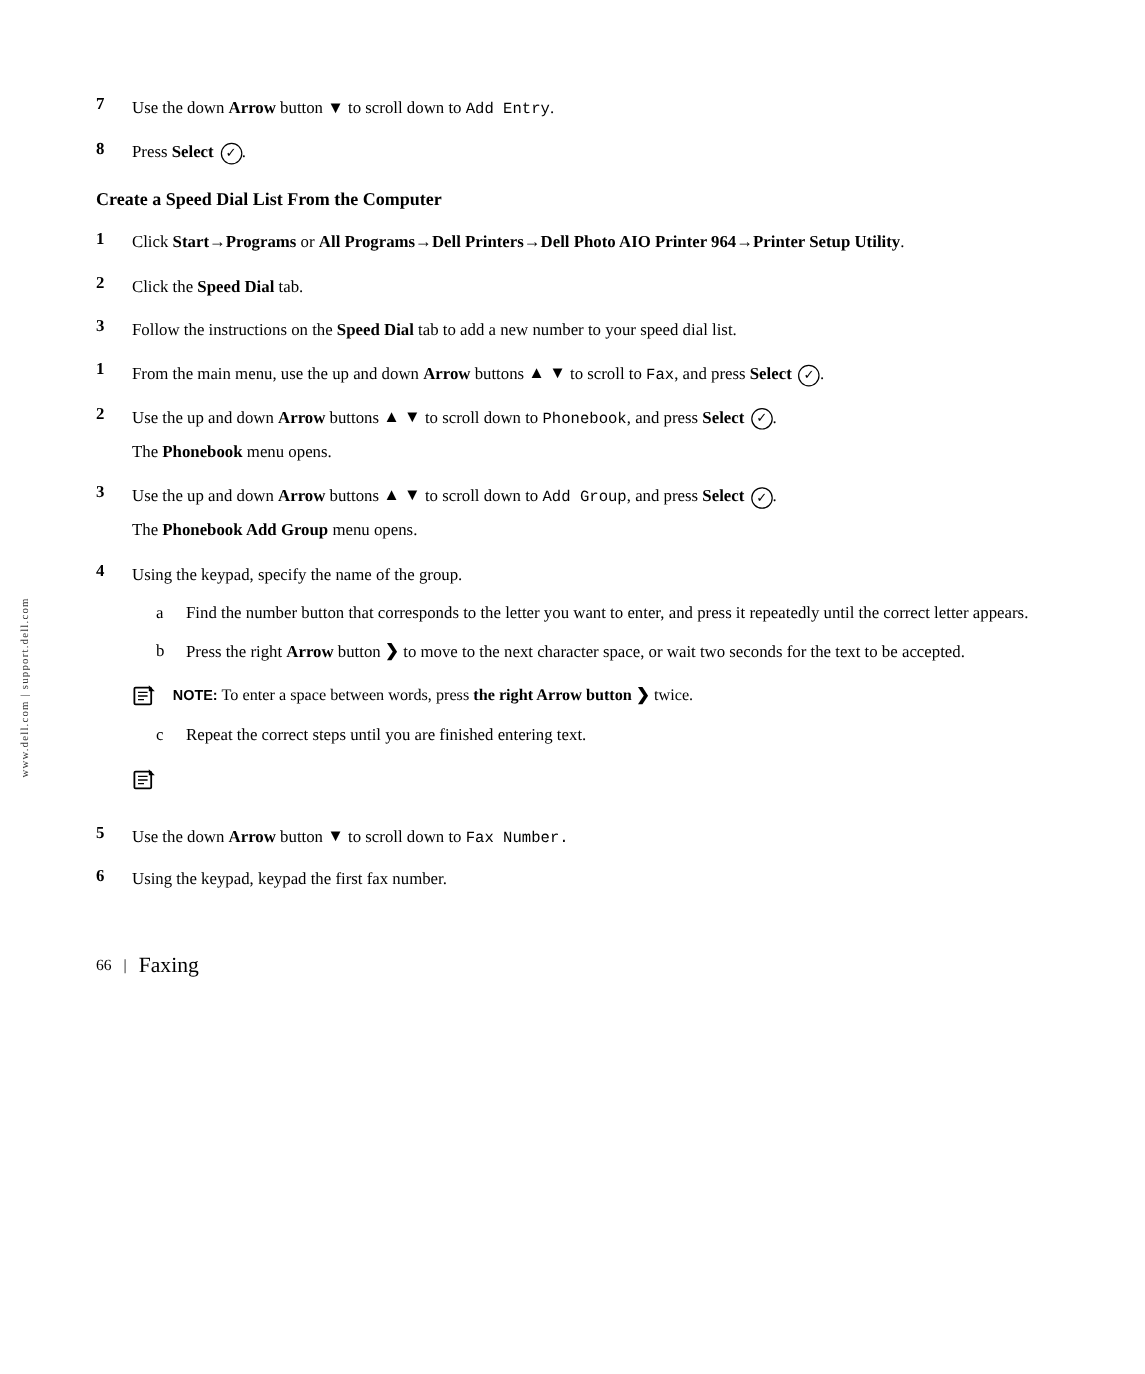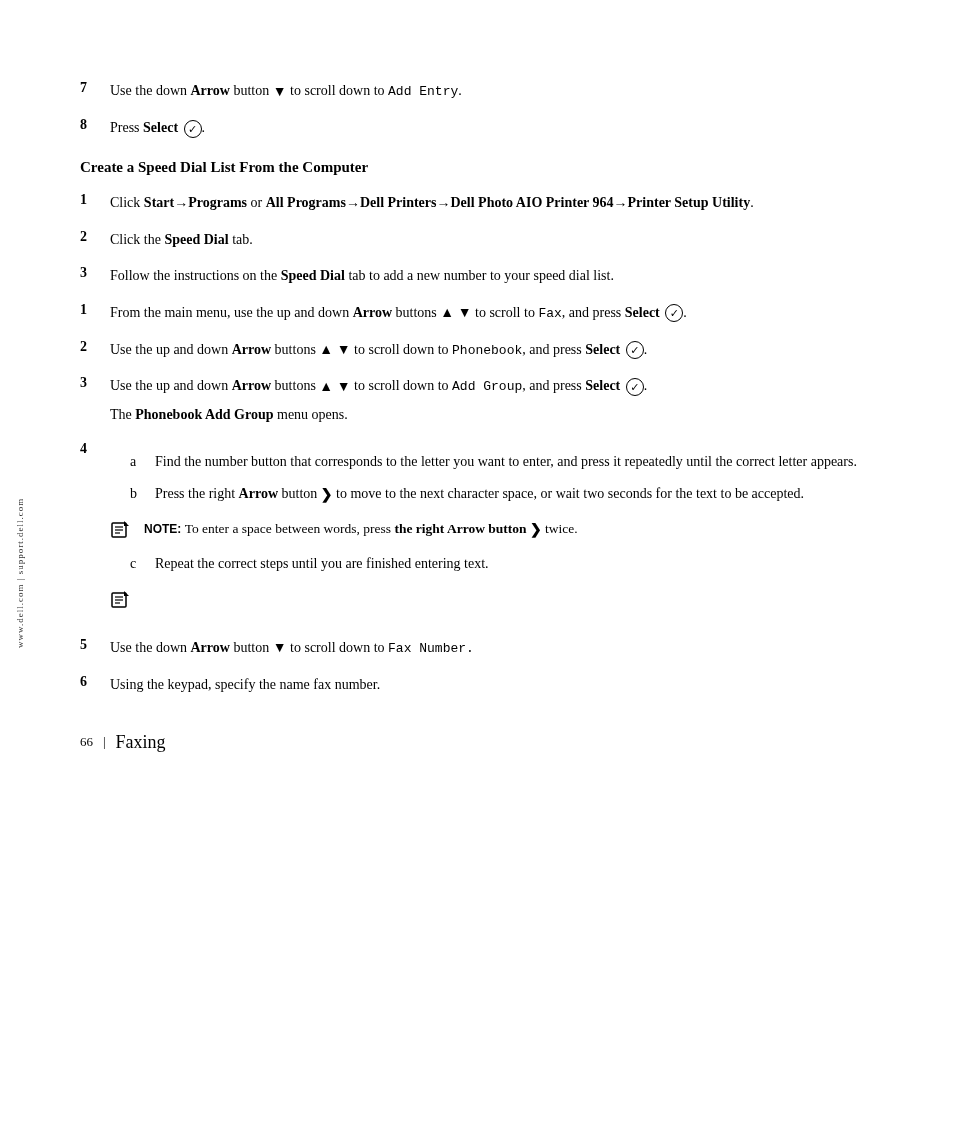--- a/index.html
+++ b/index.html
@@ -159,21 +159,21 @@
     .note-label {
       font-weight: bold;
       font-family: Arial, sans-serif;
       font-size: 12px;
     }
 
     .page-footer {
       display: flex;
       align-items: center;
       gap: 10px;
-      margin-top: 36px;
+      margin-top: 48px;
     }
 
     .page-number {
       font-size: 13px;
     }
 
     .footer-separator {
       font-size: 13px;
     }
 
@@ -239,39 +239,43 @@
         <div class="step-content">
           From the main menu, use the up and down <span class="bold">Arrow</span> buttons <span class="arrow-up">▲</span> <span class="arrow-down">▼</span> to scroll to <span class="mono">Fax</span>, and press <span class="bold">Select</span> <span class="select-icon">✓</span>.
         </div>
       </div>
 
       <div class="step-item">
         <div class="step-number">2</div>
         <div class="step-content">
           <p>
             Use the up and down <span class="bold">Arrow</span> buttons <span class="arrow-up">▲</span> <span class="arrow-down">▼</span> to scroll down to <span class="mono">Phonebook</span>, and press <span class="bold">Select</span> <span class="select-icon">✓</span>.
+          </p>
+          <p style="margin-top: 6px;">
+            The <span class="bold">Phonebook</span> menu opens.
           </p>
         </div>
       </div>
 
       <div class="step-item">
         <div class="step-number">3</div>
         <div class="step-content">
           <p>
             Use the up and down <span class="bold">Arrow</span> buttons <span class="arrow-up">▲</span> <span class="arrow-down">▼</span> to scroll down to <span class="mono">Add Group</span>, and press <span class="bold">Select</span> <span class="select-icon">✓</span>.
           </p>
           <p style="margin-top: 6px;">
             The <span class="bold">Phonebook Add Group</span> menu opens.
           </p>
         </div>
       </div>
 
       <div class="step-item">
         <div class="step-number">4</div>
         <div class="step-content">
+          <p>Using the keypad, specify the name of the group.</p>
 
           <div class="sub-step" style="margin-top: 10px;">
             <div class="sub-step-letter">a</div>
             <div class="sub-step-content">
               Find the number button that corresponds to the letter you want to enter, and press it repeatedly until the correct letter appears.
             </div>
           </div>
 
           <div class="sub-step">
             <div class="sub-step-letter">b</div>
@@ -319,21 +323,21 @@
       <div class="step-item">
         <div class="step-number">5</div>
         <div class="step-content">
           Use the down <span class="bold">Arrow</span> button <span class="arrow-down">▼</span> to scroll down to <span class="mono">Fax Number.</span>
         </div>
       </div>
 
       <div class="step-item">
         <div class="step-number">6</div>
         <div class="step-content">
-          Using the keypad, specify the name fax number.
+          Using the keypad, keypad the first fax number.
         </div>
       </div>
 
     </div>
 
     <div class="page-footer">
       <span class="page-number">66</span>
       <span class="footer-separator">|</span>
       <span class="footer-label">Faxing</span>
     </div>

